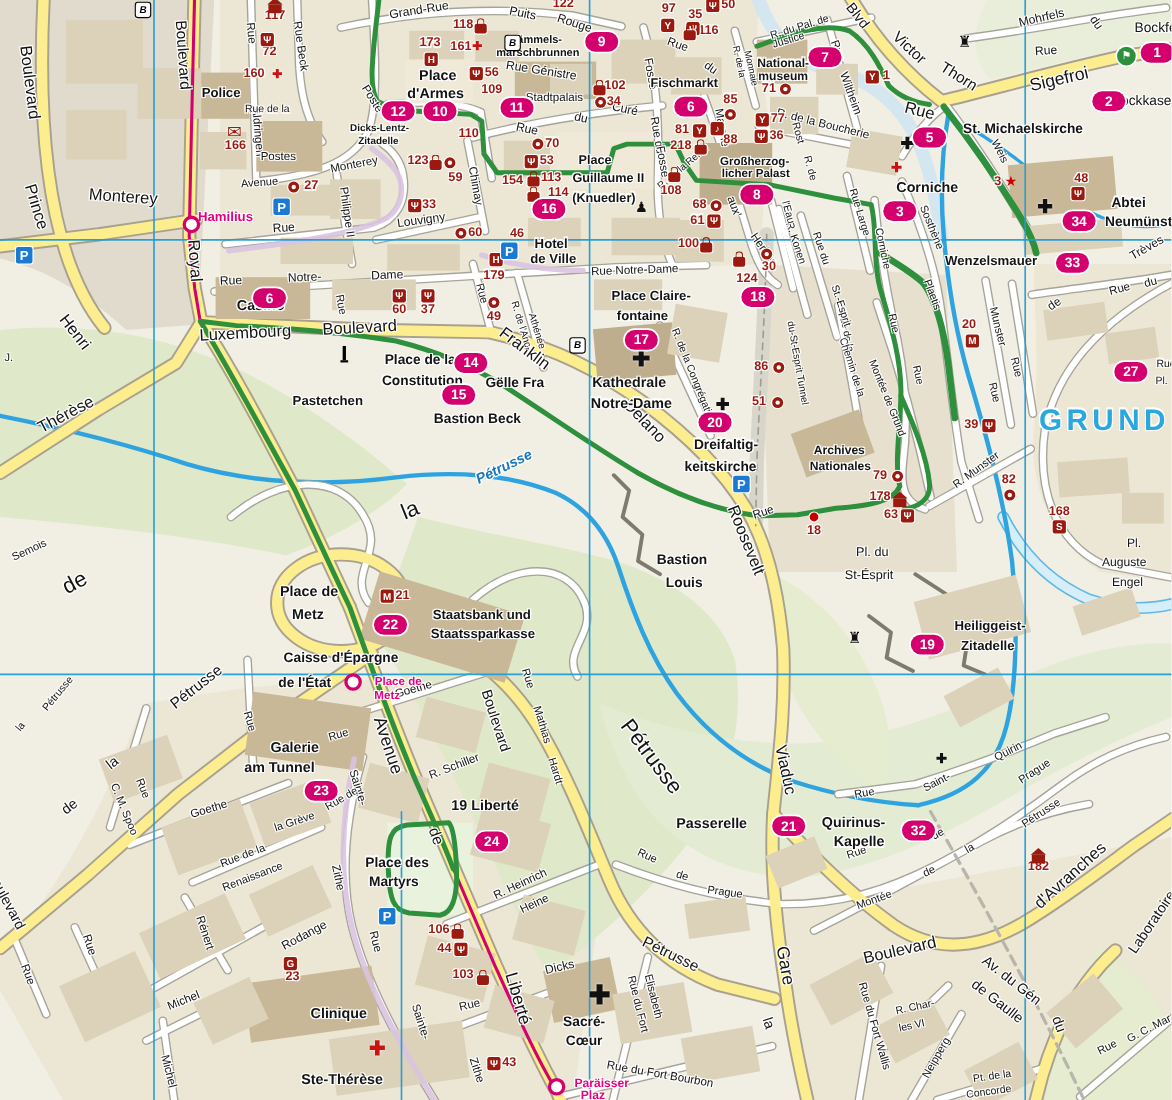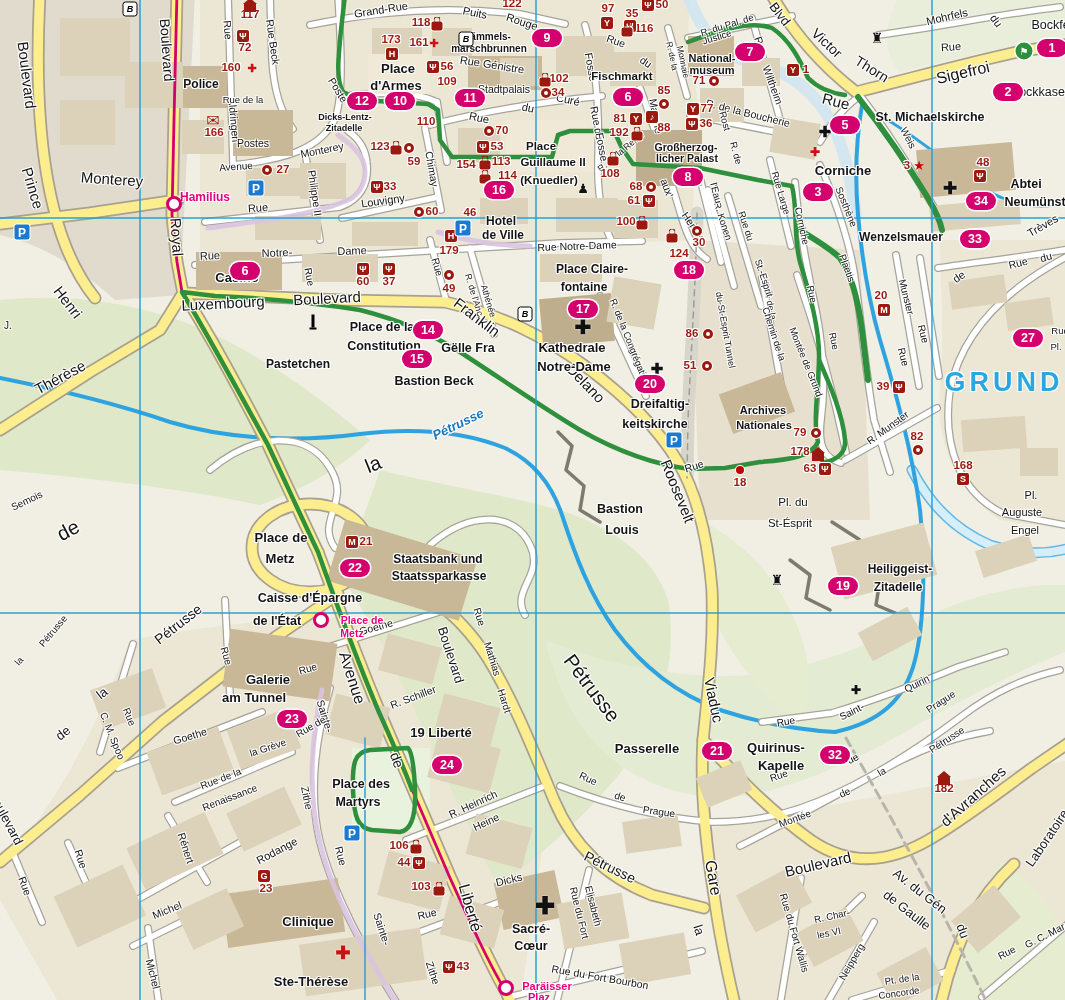--- a/index.html
+++ b/index.html
@@ -593,21 +593,21 @@
     <div class="lbl rd" style="left: 449px; top: 251px; font-size: 11.5px;">179</div>
     <div class="lbl rd" style="left: 363px; top: 282px; font-size: 11.5px;">60</div>
     <div class="lbl rd" style="left: 389px; top: 282px; font-size: 11.5px;">37</div>
     <div class="lbl rd" style="left: 449px; top: 289px; font-size: 11.5px;">49</div>
     <div class="lbl rd" style="left: 806px; top: 70px; font-size: 11.5px;">1</div>
     <div class="lbl rd" style="left: 699px; top: 81px; font-size: 11.5px;">71</div>
     <div class="lbl rd" style="left: 664px; top: 91px; font-size: 11.5px;">85</div>
     <div class="lbl rd" style="left: 707px; top: 109px; font-size: 11.5px;">77</div>
     <div class="lbl rd" style="left: 706px; top: 124px; font-size: 11.5px;">36</div>
     <div class="lbl rd" style="left: 620px; top: 119px; font-size: 11.5px;">81</div>
-    <div class="lbl rd" style="left: 619px; top: 133px; font-size: 11.5px;">192</div>
+    <div class="lbl rd" style="left: 619px; top: 133px; font-size: 11.5px;">218</div>
     <div class="lbl rd" style="left: 664px; top: 128px; font-size: 11.5px;">88</div>
     <div class="lbl rd" style="left: 699px; top: 243px; font-size: 11.5px; text-align: center;">30</div>
     <div class="lbl rd" style="left: 679px; top: 254px; font-size: 11.5px;">124</div>
     <div class="lbl rd" style="left: 692px; top: 334px; font-size: 11.5px;">86</div>
     <div class="lbl rd" style="left: 690px; top: 366px; font-size: 11.5px;">51</div>
     <div class="lbl rd" style="left: 740px; top: 483px; font-size: 11.5px;">18</div>
     <div class="lbl rd" style="left: 800px; top: 433px; font-size: 11.5px;">79</div>
     <div class="lbl rd" style="left: 800px; top: 452px; font-size: 11.5px;">178</div>
     <div class="lbl rd" style="left: 810px; top: 469px; font-size: 11.5px;">63</div>
     <div class="lbl rd" style="left: 907px; top: 166px; font-size: 11.5px;">3</div>

